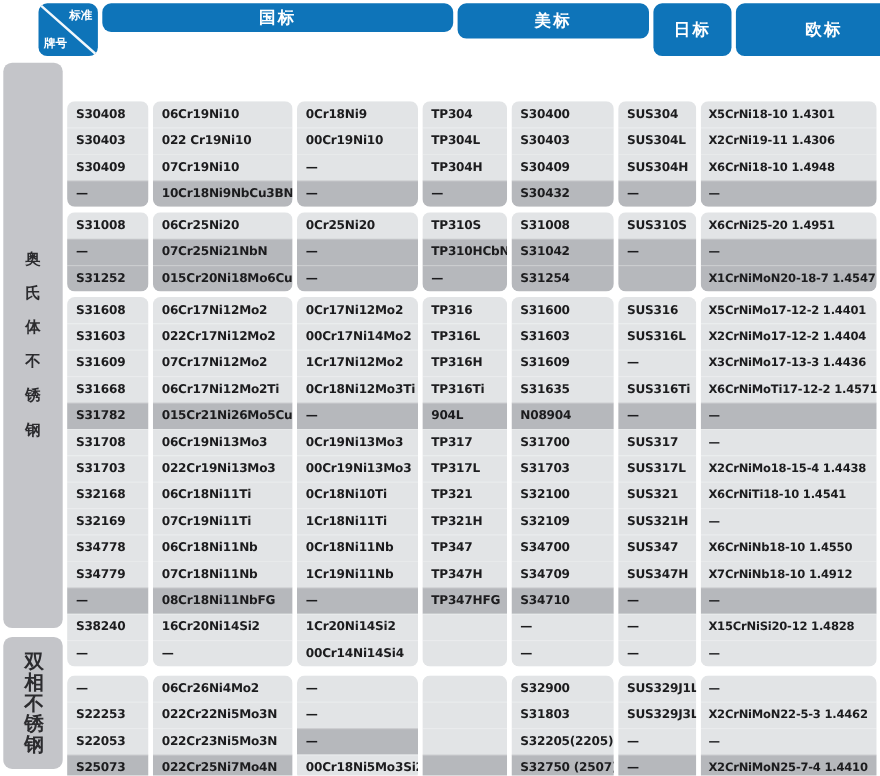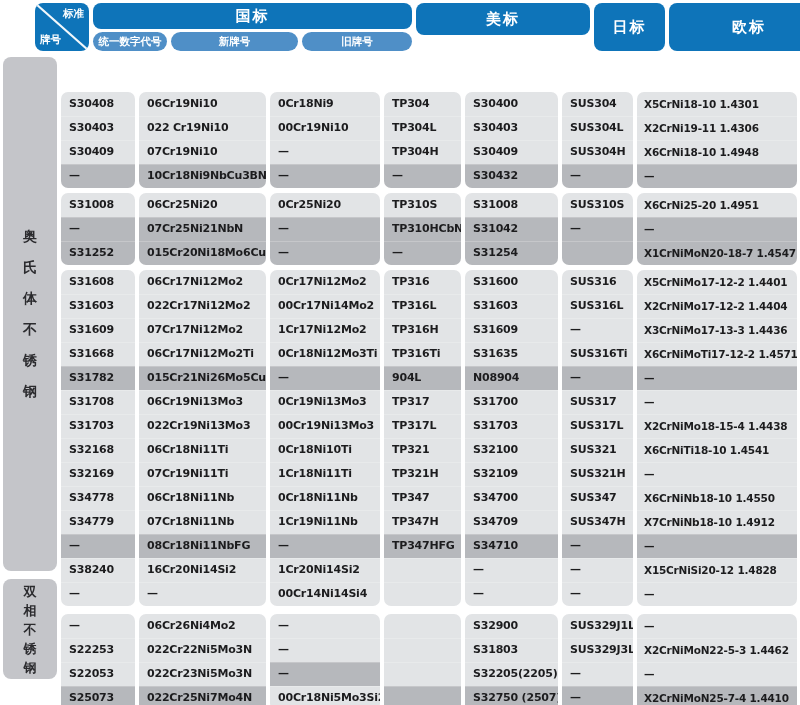--- a/index.html
+++ b/index.html
@@ -42,21 +42,21 @@
   
   .tbody { display:flex; gap:4px; }
   .labelcol { width:54px; flex:0 0 54px; display:flex; flex-direction:column; }
   .glabel {
     background:var(--group-gray,#c4c5c9); border-radius:8px;
     display:flex; align-items:center; justify-content:center;
     font-weight:600; color:#2b2b2e; text-align:center;
   }
   .glabel span { display:block; width:16px; word-break:break-all; }
   .glabel.g0 { height:514px; font-size:14px; line-height:31px; }
-  .glabel.g1 { height:100px; margin-top:8px; font-size:13px; line-height:19px; }
+  .glabel.g1 { height:120px; margin-top:8px; font-size:18px; line-height:19px; }
 
   .col { display:flex; flex-direction:column; }
   .col.w0 { width:74px;  flex:0 0 74px;  }
   .col.w1 { width:127px; flex:0 0 127px; }
   .col.w2 { width:110px; flex:0 0 110px; }
   .col.w3 { width:77px;  flex:0 0 77px;  }
   .col.w4 { width:93px;  flex:0 0 93px;  }
   .col.w5 { width:71px;  flex:0 0 71px;  }
   .col.w6 { width:160px; flex:0 0 160px; }
 
@@ -84,25 +84,20 @@
     <div class="corner">
       <svg width="54" height="48" viewBox="0 0 54 48">
         <line x1="1" y1="1" x2="53" y2="47" stroke="#ffffff" stroke-width="2.2" opacity="0.95"></line>
       </svg>
       <span class="c-top">标准</span>
       <span class="c-bot">牌号</span>
     </div>
 
     <div class="gb-group">
       <div class="hdr-bar gb-bar">国标</div>
-      <div class="gb-subs">
-        <div class="pill p0">统一数字代号</div>
-        <div class="pill p1">新牌号</div>
-        <div class="pill p2">旧牌号</div>
-      </div>
     </div>
 
     <div class="hdr-bar hdr-us">美标</div>
     <div class="hdr-bar hdr-jp">日标</div>
     <div class="hdr-bar hdr-eu">欧标</div>
   </div>
 
   <div class="tbody">
     <div class="labelcol">
       <div class="glabel g0">

